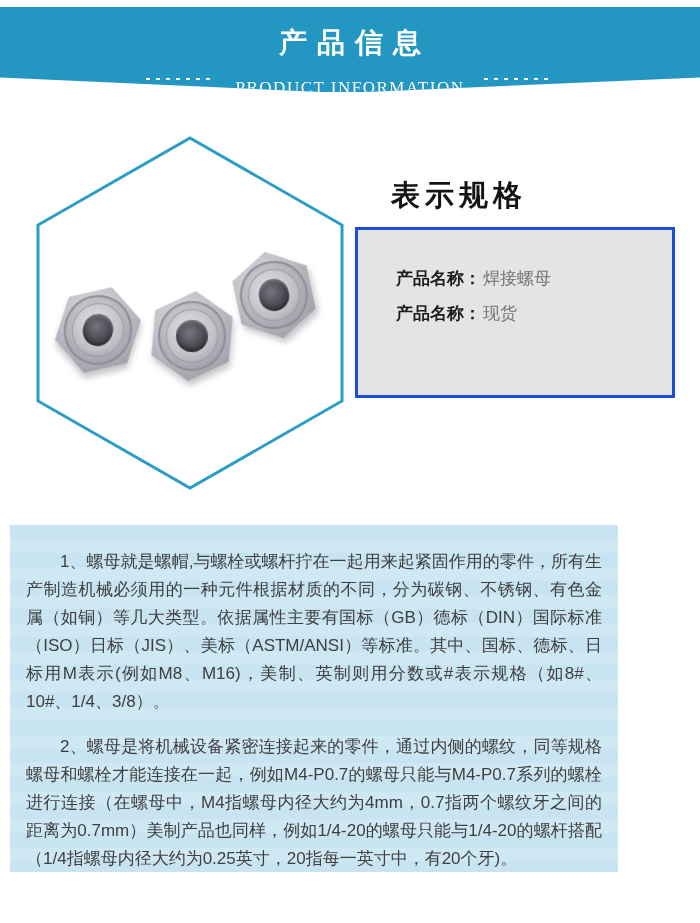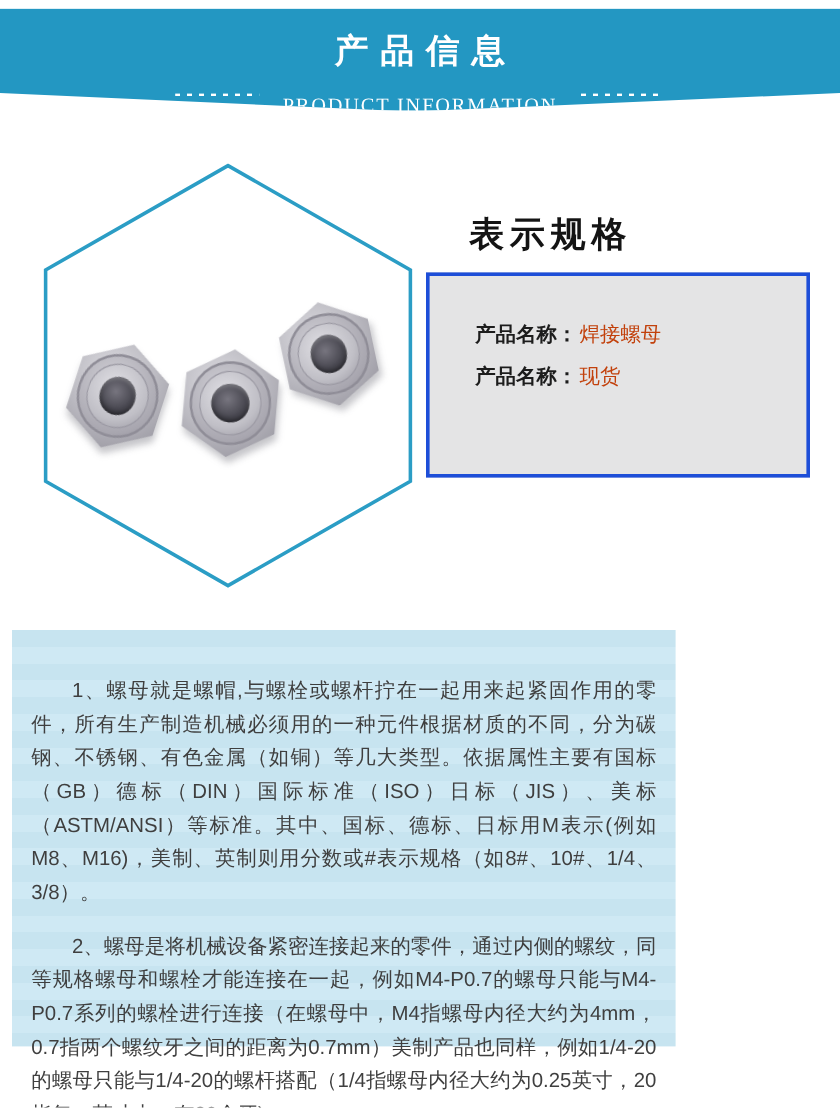--- a/index.html
+++ b/index.html
@@ -64,26 +64,26 @@
     position:absolute;left:391px;top:84px;
     font-size:29px;font-weight:600;color:#141414;letter-spacing:5px;
   }
   .info-box{
     position:absolute;left:355px;top:135px;width:320px;height:171px;
     background:#e4e4e5;border:3px solid #1d4ed8;box-sizing:border-box;
     padding:39px 0 0 38px;display:flex;flex-direction:column;gap:15px;
   }
   .spec-row{display:flex;align-items:baseline;font-size:17px;line-height:20px;}
   .spec-label{font-weight:bold;color:#1c1c1c;}
-  .spec-value{color:#c2410c;margin-left:2px;}
+  .spec-value{color:#737373;margin-left:2px;}
   
   .desc-box{
-    position:absolute;left:10px;top:525px;width:553px;height:347px;
+    position:absolute;left:10px;top:525px;width:608px;height:347px;
     background:repeating-linear-gradient(180deg,#c7e4f0 0 14px,#cfe9f4 14px 28px);
-    box-sizing:border-box;padding:37px 16px 0 16px;
+    box-sizing:border-box;padding:23px 16px 0 16px;
   }
   .desc-box p{
     margin:0;font-size:17px;line-height:28px;color:#3f3f3f;
     text-indent:2em;text-align:justify;
   }
   .desc-box p + p{margin-top:17px;}
 </style>
 </head>
 <body>
 

